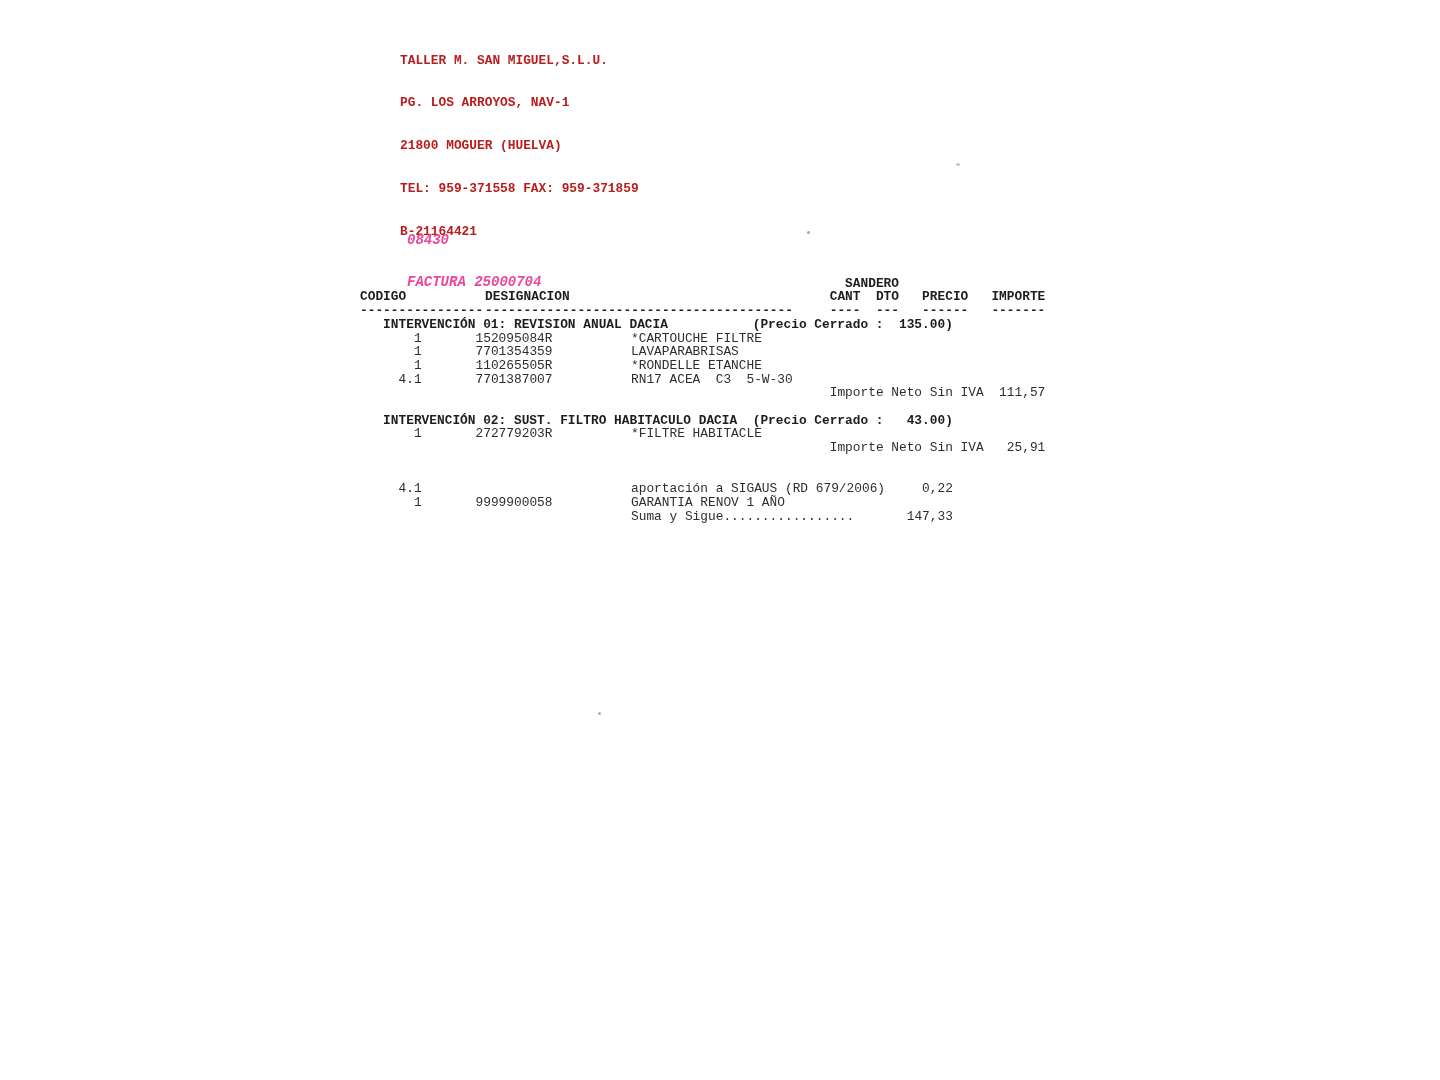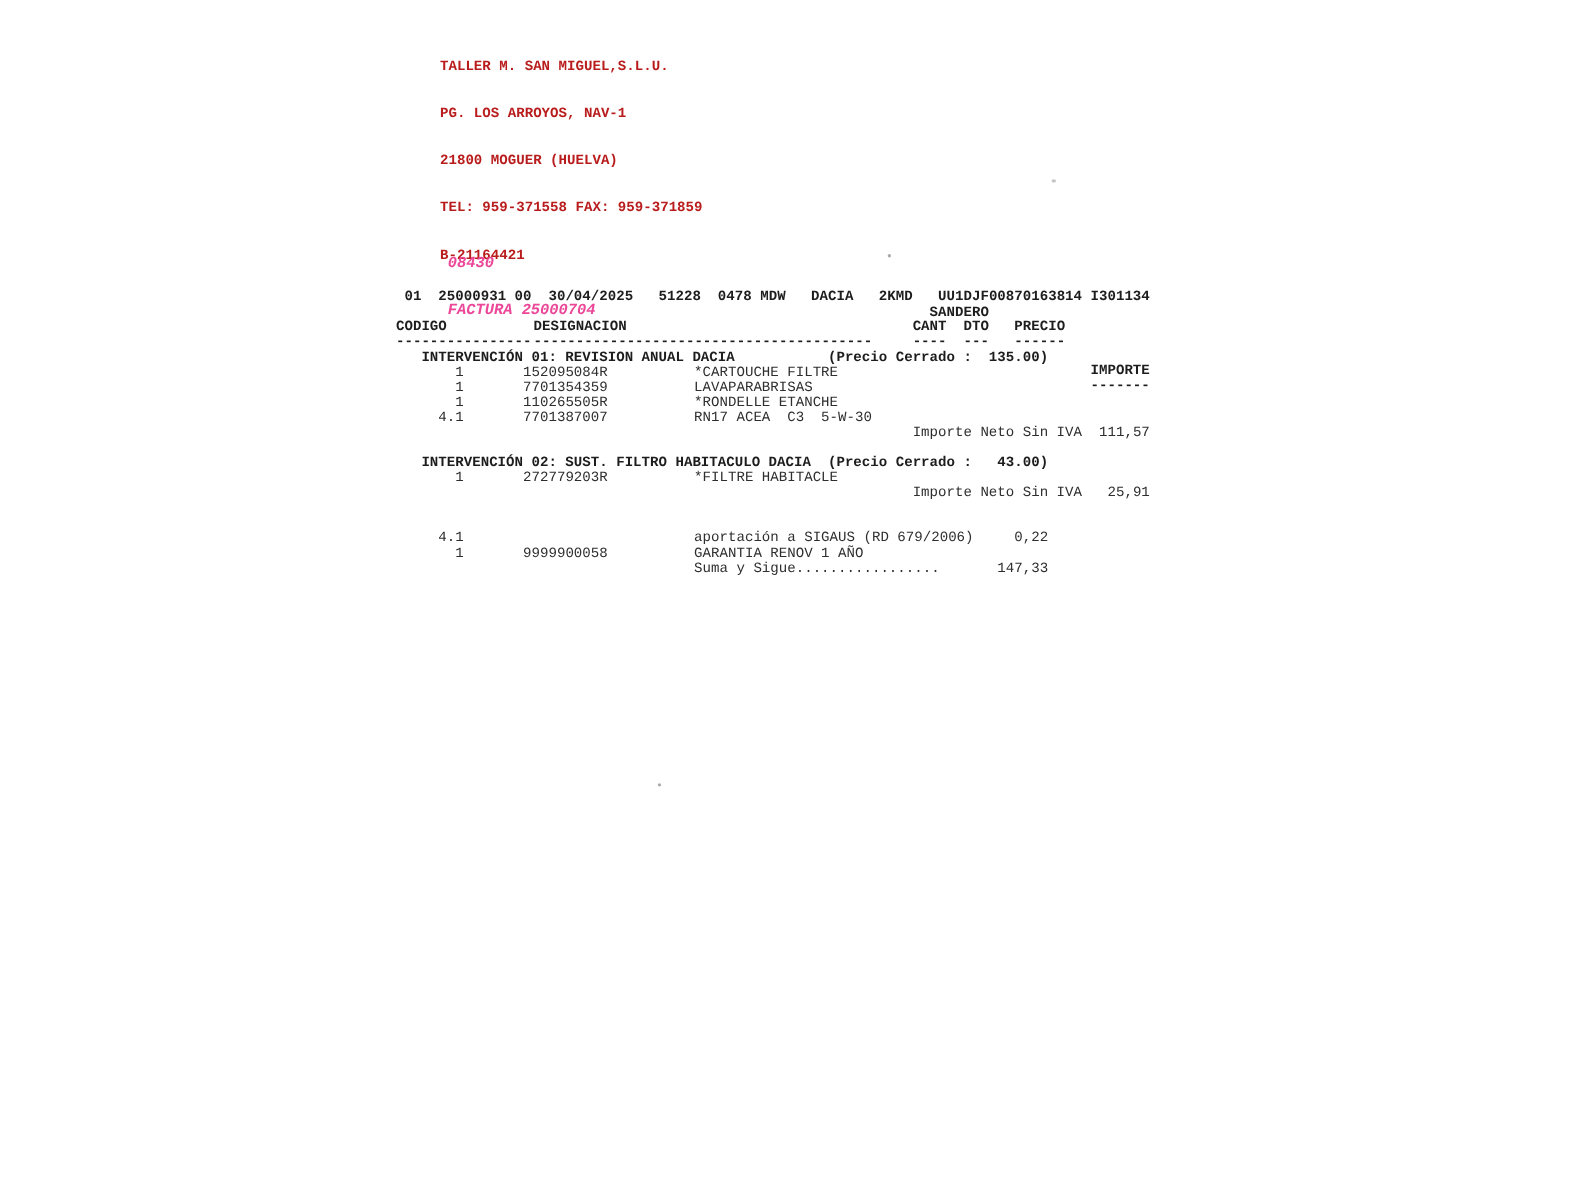--- a/index.html
+++ b/index.html
@@ -23,21 +23,21 @@
   
   .f-type   { left: 7.7px; }   .f-order  { left: 38.5px; }
   .f-ver    { left: 107.8px; } .f-date   { left: 138.6px; }
   .f-km     { left: 238.7px; } .f-code   { left: 292.6px; }
   .f-init   { left: 331.1px; } .f-brand  { left: 377.3px; }
   .f-mcode  { left: 438.9px; } .f-vin    { left: 492.8px; }
   .f-ref    { left: 631.4px; } .f-model  { left: 485.1px; }
 
   .h-codigo  { left: 0; }        .h-desig   { left: 125px; }
   .h-cant    { left: 469.7px; }  .h-dto     { left: 515.9px; }
-  .h-precio  { left: 562.1px; }  .h-importe { left: 631.4px; margin-top: 40px; }
+  .h-precio  { left: 562.1px; }  .h-importe { left: 631.4px; }
 
   .cant   { left: 0; width: 61.6px; text-align: right; }
   .codigo { left: 115.5px; }
   .desig  { left: 271px; }
   .title  { left: 23.1px; }
   .pclosed{ left: 392.7px; }
   .netlab { left: 469.7px; }
   .val-importe { right: 0.7px;  text-align: right; }
   .val-price   { right: 93.1px; text-align: right; }
 
@@ -58,33 +58,20 @@
     <div>TEL: 959-371558 FAX: 959-371859</div>
     <div>B-21164421</div>
   </div>
 
 
   <div class="blk invref">
     <div>08430</div>
     <div>FACTURA 25000704</div>
   </div>
 
-  <div class="row bold" style="top:262px">
-    <span class="cell f-type">01</span>
-    <span class="cell f-order">25000931</span>
-    <span class="cell f-ver">00</span>
-    <span class="cell f-date">30/04/2025</span>
-    <span class="cell f-km">51228</span>
-    <span class="cell f-code">0478</span>
-    <span class="cell f-init">MDW</span>
-    <span class="cell f-brand">DACIA</span>
-    <span class="cell f-mcode">2KMD</span>
-    <span class="cell f-vin">UU1DJF00870163814</span>
-    <span class="cell f-ref">I301134</span>
-  </div>
   <div class="row bold" style="top:275.7px">
     <span class="cell f-model">SANDERO</span>
   </div>
 
   <div class="row bold" style="top:289.4px">
     <span class="cell h-codigo">CODIGO</span>
     <span class="cell h-desig">DESIGNACION</span>
     <span class="cell h-cant">CANT</span>
     <span class="cell h-dto">DTO</span>
     <span class="cell h-precio">PRECIO</span>

